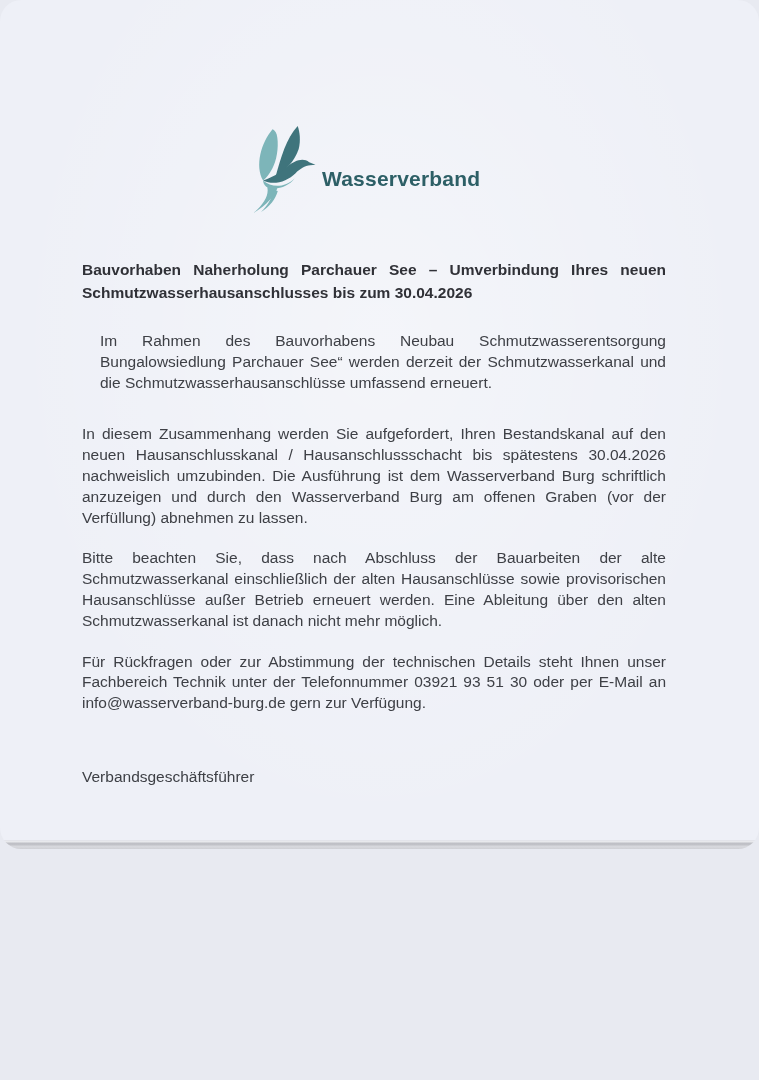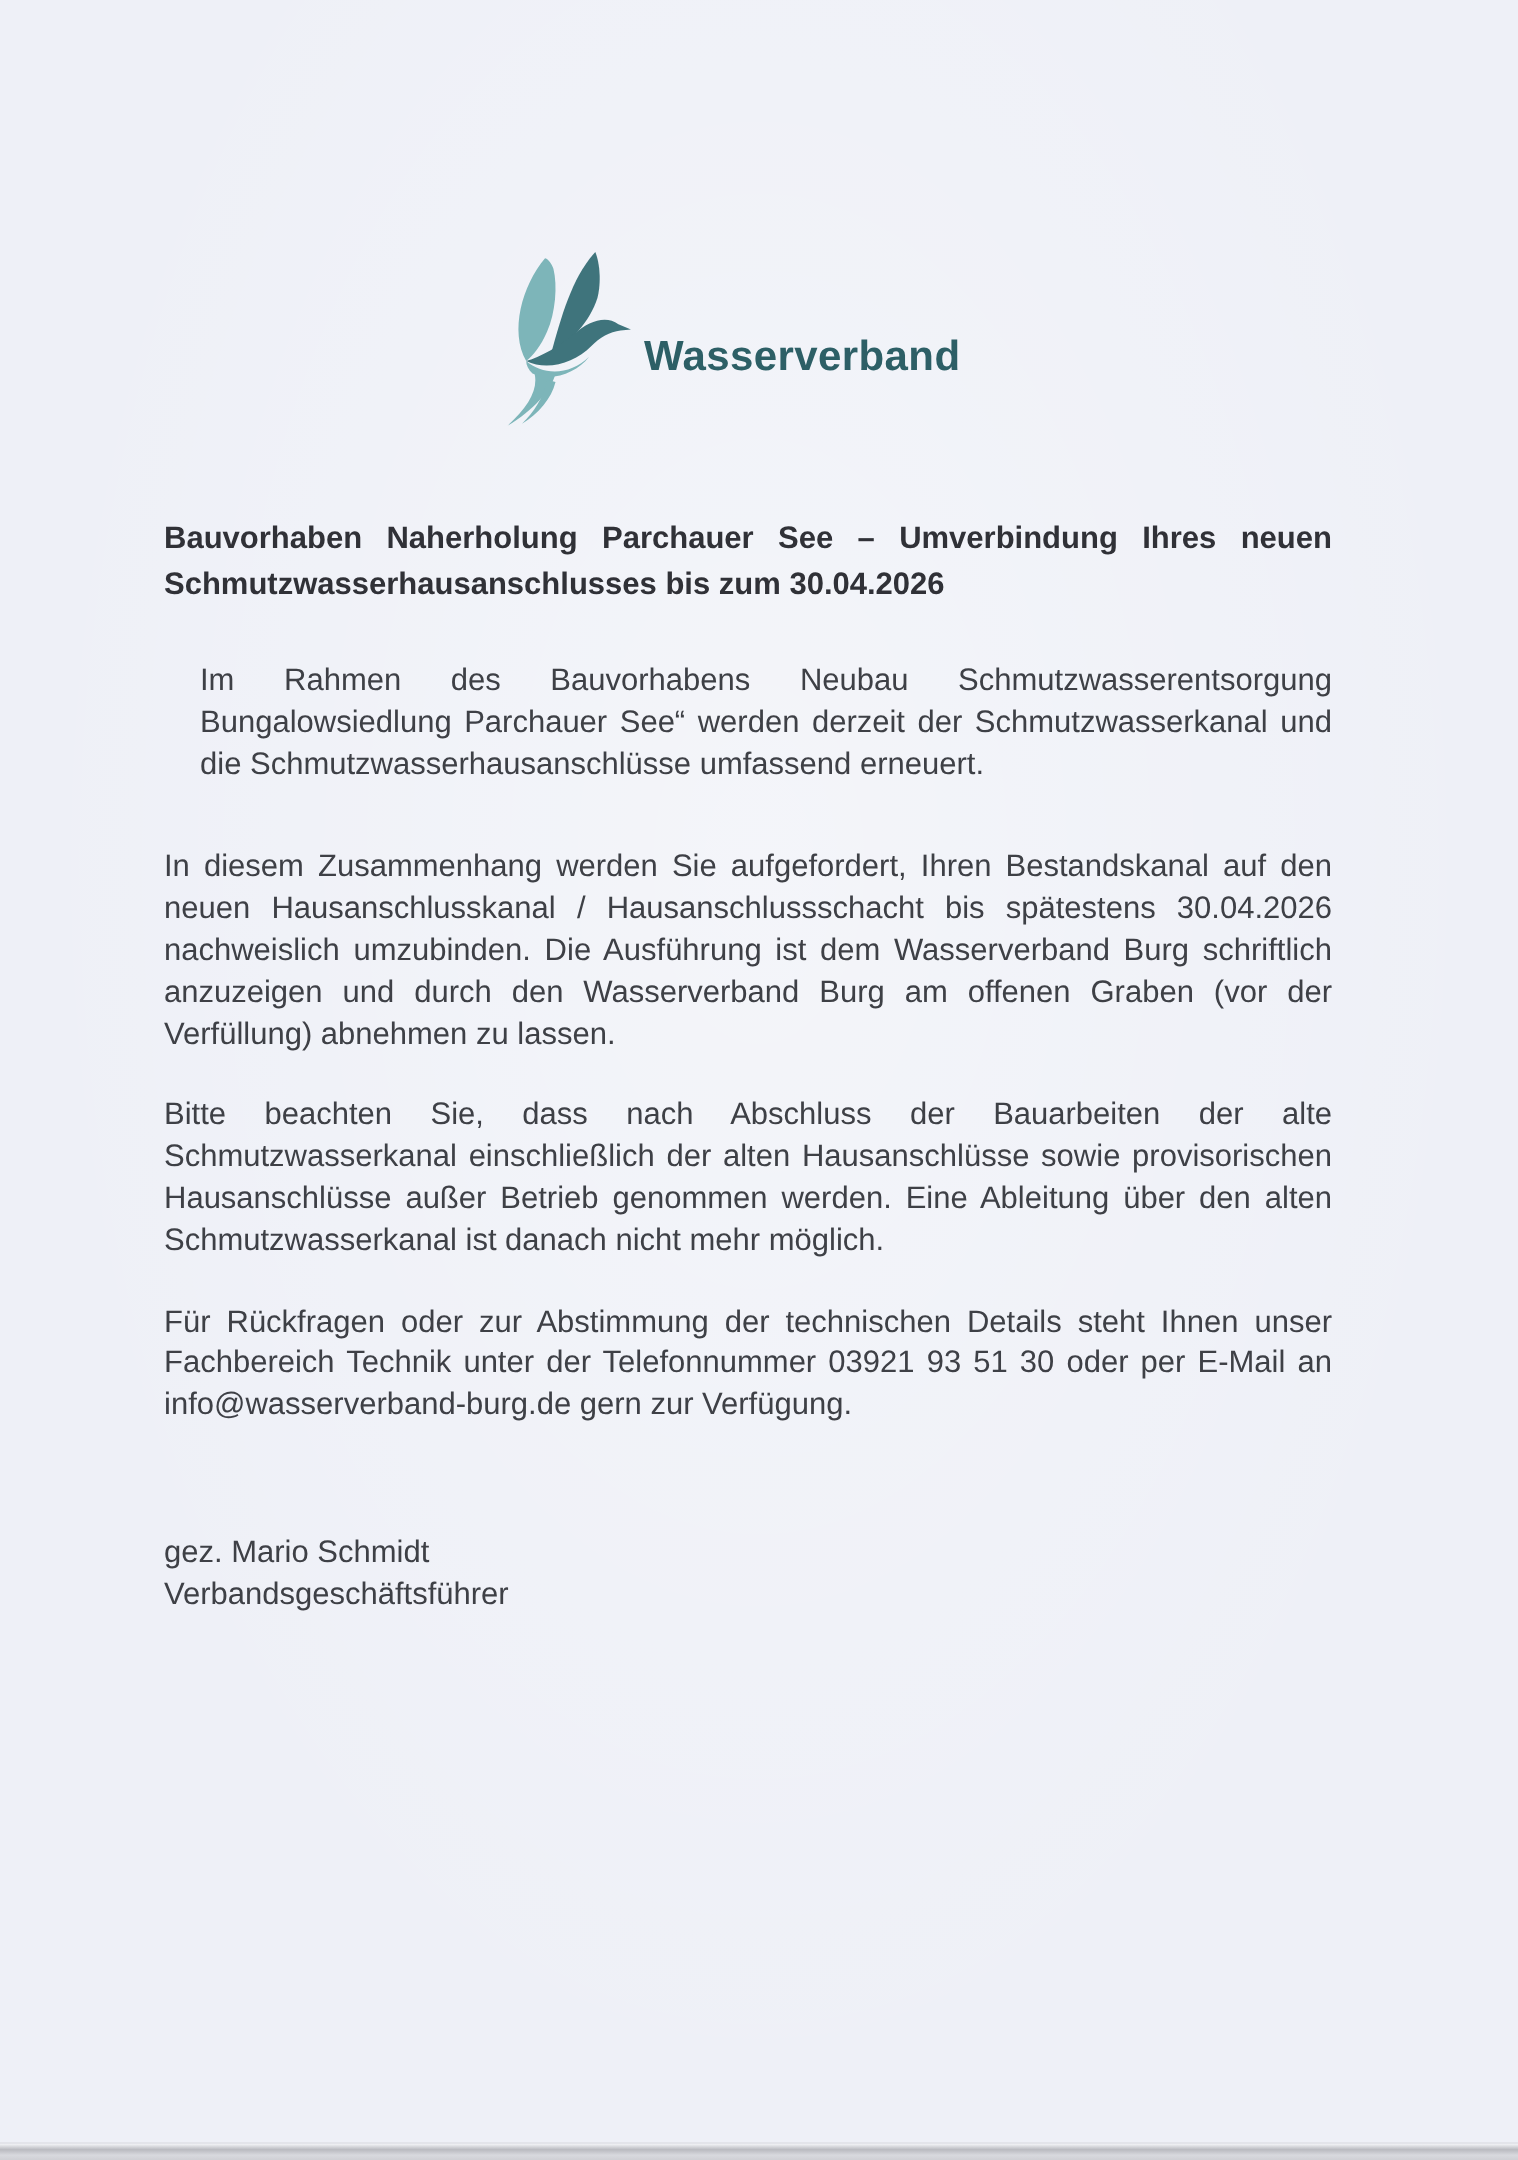--- a/index.html
+++ b/index.html
@@ -5,27 +5,28 @@
   html, body {
     margin: 0;
     padding: 0;
     background: #e8eaf1;
     font-family: "Liberation Sans", sans-serif;
   }
 
   .page {
     position: relative;
     width: 759px;
-    height: 1080px;
+    height: 849px;
     margin: 0 auto;
     background:
       radial-gradient(ellipse at 50% 40%, rgba(255,255,255,0.35), rgba(255,255,255,0) 70%),
       var(--page-background, #eef0f7);
     overflow: hidden;
     color: var(--text, #3e4046);
+    border-radius: 21px;
   }
 
   
   .logo {
     position: absolute;
     left: 248px;
     top: 126px;
     display: flex;
     align-items: flex-start;
   }
@@ -144,27 +145,26 @@
     </div>
   </div>
 
   <div class="content">
     <h1 class="subject">Bauvorhaben Naherholung Parchauer See – Umverbindung Ihres neuen Schmutzwasserhausanschlusses bis zum 30.04.2026</h1>
 
     <p class="body-par par-gap-lg">Im Rahmen des Bauvorhabens Neubau Schmutzwasserentsorgung Bungalowsiedlung Parchauer See“ werden derzeit der Schmutzwasserkanal und die Schmutzwasserhausanschlüsse umfassend erneuert.</p>
 
     <p class="body-par">In diesem Zusammenhang werden Sie aufgefordert, Ihren Bestandskanal auf den neuen Hausanschlusskanal / Hausanschlussschacht bis spätestens 30.04.2026 nachweislich umzubinden. Die Ausführung ist dem Wasserverband Burg schriftlich anzuzeigen und durch den Wasserverband Burg am offenen Graben (vor der Verfüllung) abnehmen zu lassen.</p>
 
-    <p class="body-par">Bitte beachten Sie, dass nach Abschluss der Bauarbeiten der alte Schmutzwasserkanal einschließlich der alten Hausanschlüsse sowie provisorischen Hausanschlüsse außer Betrieb genommen werden. Eine Ableitung über den alten Schmutzwasserkanal ist danach nicht mehr möglich.</p>
+    <p class="body-par">Bitte beachten Sie, dass nach Abschluss der Bauarbeiten der alte Schmutzwasserkanal einschließlich der alten Hausanschlüsse sowie provisorischen Hausanschlüsse außer Betrieb erneuert werden. Eine Ableitung über den alten Schmutzwasserkanal ist danach nicht mehr möglich.</p>
 
     <p class="body-par">Für Rückfragen oder zur Abstimmung der technischen Details steht Ihnen unser Fachbereich Technik unter der Telefonnummer 03921 93 51 30 oder per E-Mail an info@wasserverband-burg.de gern zur Verfügung.</p>
 
 
 
     <div class="signature">
-      <div>gez. Mario Schmidt</div>
       <div>Verbandsgeschäftsführer</div>
     </div>
   </div>
 
   <div class="scan-edge"></div>
 
 </div>
 
 </body></html>

